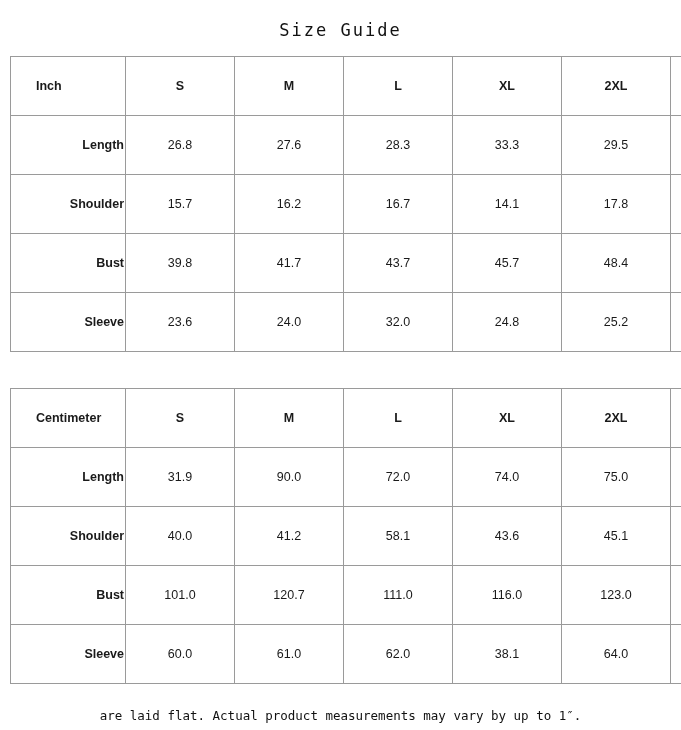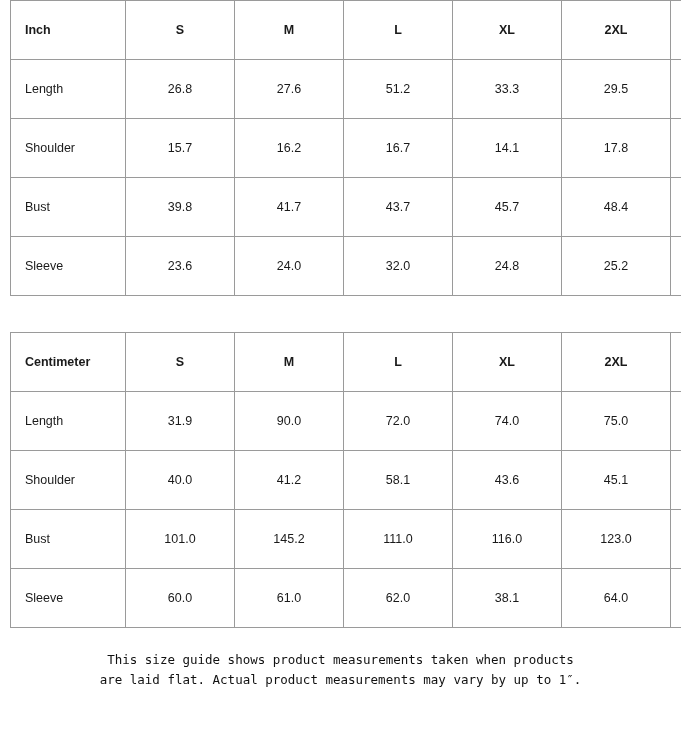--- a/index.html
+++ b/index.html
@@ -43,25 +43,25 @@
     color: #1a1a1a;
     font-family: "Liberation Sans", sans-serif;
   }
   table.size-table td.head-unit,
   table.size-table td.head-size {
     font-weight: bold;
     font-size: 12.5px;
   }
   table.size-table td.head-unit {
     text-align: left;
-    padding-left: 14px;
+    padding-left: 25px;
   }
   table.size-table td.row-label {
-    font-weight: normal;
-    text-align: left;
+    font-weight: bold;
+    text-align: right;
     padding-left: 14px;
   }
   table.size-table col.c0 { width: 115px; }
   table.size-table col.cx { width: 109px; }
 
   .spacer {
     height: 36px;
   }
   .footnote {
     margin-top: 22px;
@@ -74,20 +74,21 @@
   }
   .footnote div {
     white-space: nowrap;
   }
 </style>
 </head>
 <body>
 
 <div class="page">
 
+  <div class="title">Size Guide</div>
 
   <table class="size-table">
     <colgroup>
       <col class="c0">
         <col class="cx">
         <col class="cx">
         <col class="cx">
         <col class="cx">
         <col class="cx">
         <col class="cx">
@@ -99,21 +100,21 @@
         <td class="head-size">M</td>
         <td class="head-size">L</td>
         <td class="head-size">XL</td>
         <td class="head-size">2XL</td>
         <td class="head-size">3XL</td>
       </tr>
       <tr>
         <td class="row-label">Length</td>
         <td>26.8</td>
         <td>27.6</td>
-        <td>51.2</td>
+        <td>28.3</td>
         <td>33.3</td>
         <td>29.5</td>
         <td>29.9</td>
       </tr>
       <tr>
         <td class="row-label">Shoulder</td>
         <td>15.7</td>
         <td>16.2</td>
         <td>16.7</td>
         <td>14.1</td>
@@ -177,36 +178,35 @@
         <td>40.0</td>
         <td>41.2</td>
         <td>58.1</td>
         <td>43.6</td>
         <td>45.1</td>
         <td>46.6</td>
       </tr>
       <tr>
         <td class="row-label">Bust</td>
         <td>101.0</td>
-        <td>145.2</td>
+        <td>120.7</td>
         <td>111.0</td>
         <td>116.0</td>
         <td>123.0</td>
         <td>130.0</td>
       </tr>
       <tr>
         <td class="row-label">Sleeve</td>
         <td>60.0</td>
         <td>61.0</td>
         <td>62.0</td>
         <td>38.1</td>
         <td>64.0</td>
         <td>65.0</td>
       </tr>
     </tbody>
   </table>
 
   <div class="footnote">
-    <div>This size guide shows product measurements taken when products</div>
     <div>are laid flat. Actual product measurements may vary by up to 1″.</div>
   </div>
 
 </div>
 
 </body></html>

